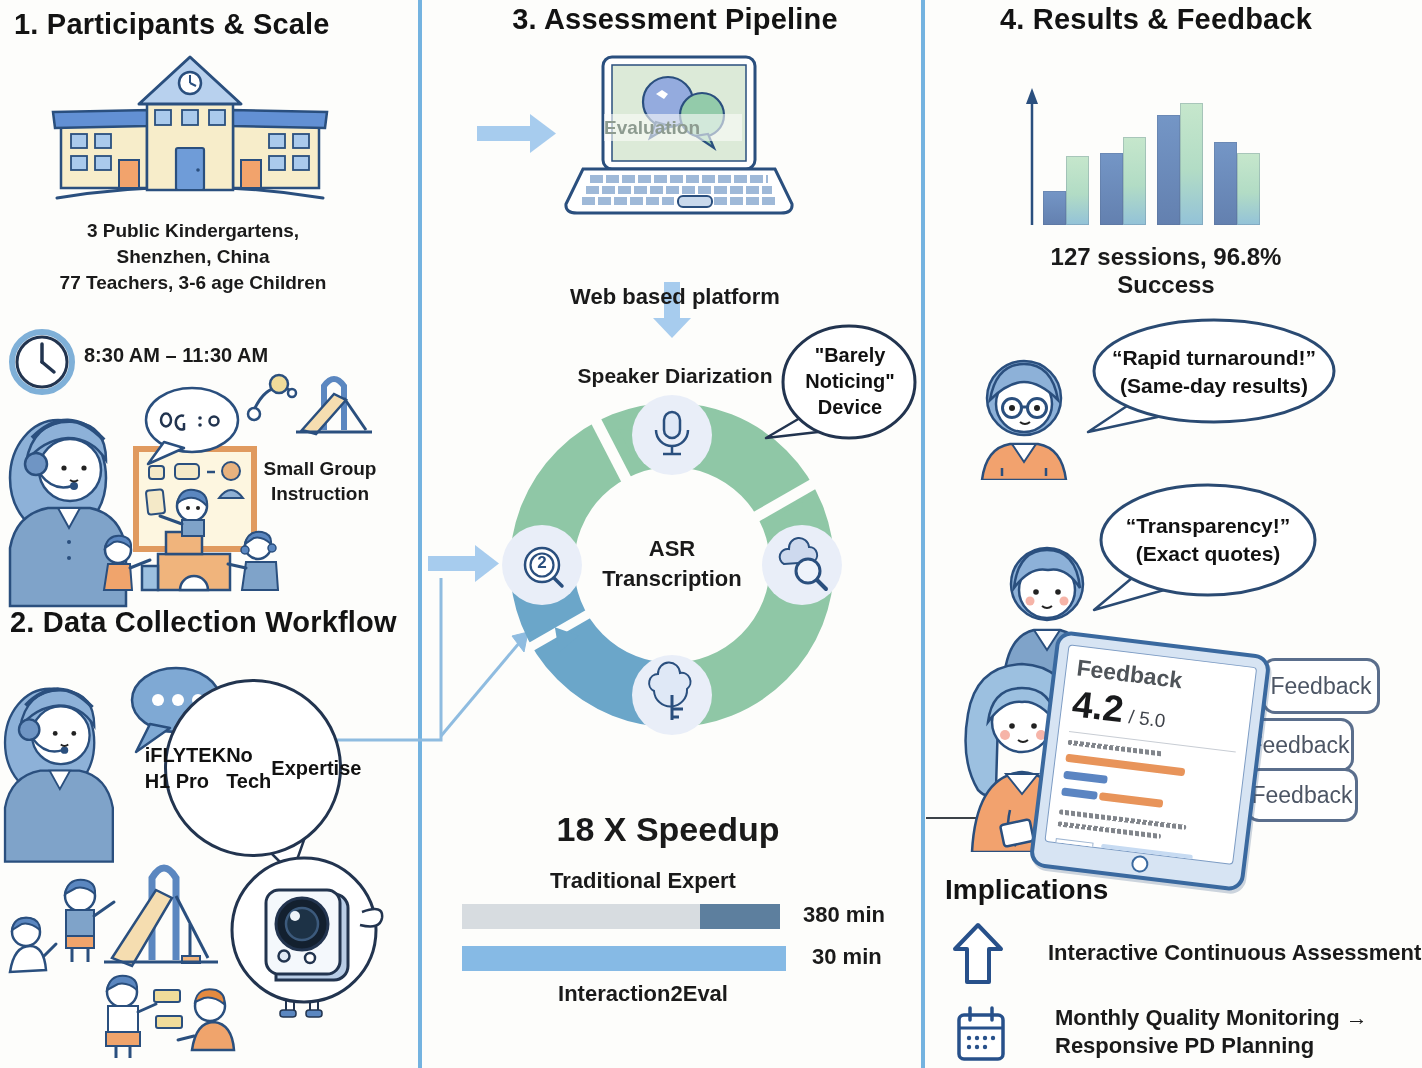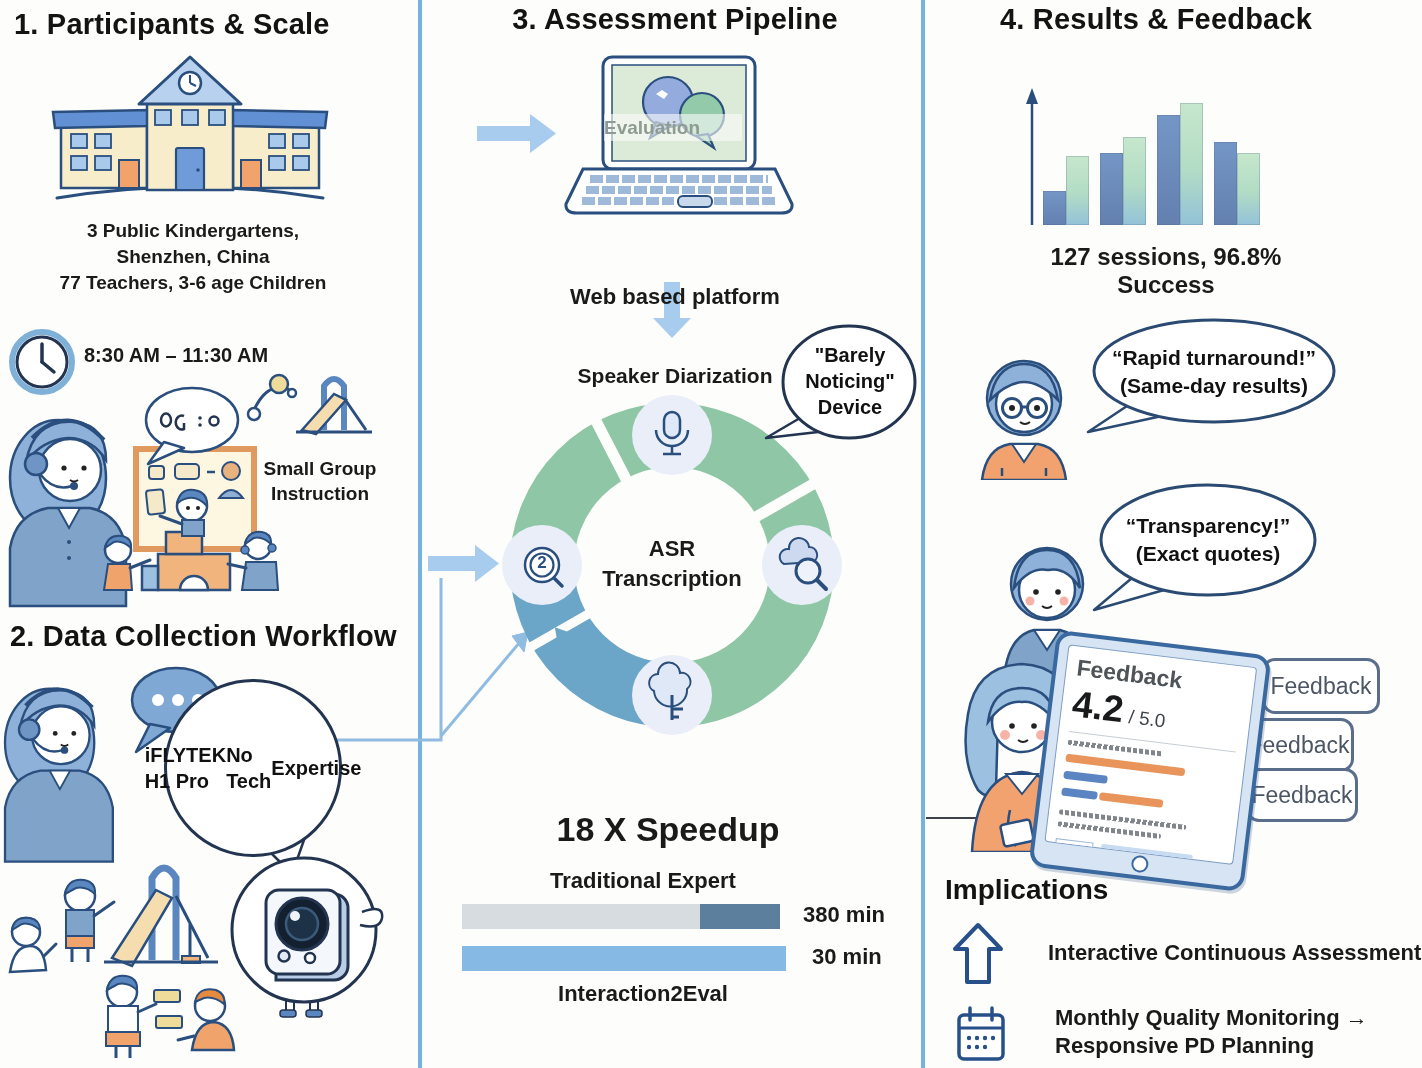--- a/index.html
+++ b/index.html
@@ -200,21 +200,21 @@
     <polygon points="8,122 36,122 34,96 12,96" fill="#f0a46c" stroke="#2a4f7e" stroke-width="2"></polygon>
     <line x1="34" y1="100" x2="54" y2="92" stroke="#2a4f7e" stroke-width="3" stroke-linecap="round"></line>
     <circle cx="162" cy="78" r="13" fill="#fff" stroke="#2a4f7e" stroke-width="2.5"></circle>
     <path d="M149,76 Q152,62 166,64 Q176,66 175,76 Q166,68 158,70 Z" fill="#5b87c0" stroke="#2a4f7e" stroke-width="2"></path>
     <circle cx="149" cy="82" r="4" fill="#5b87c0" stroke="#2a4f7e" stroke-width="1.5"></circle>
     <circle cx="176" cy="80" r="4" fill="#5b87c0" stroke="#2a4f7e" stroke-width="1.5"></circle>
     <polygon points="146,122 182,122 180,94 150,94" fill="#7fa3c9" stroke="#2a4f7e" stroke-width="2"></polygon>
     <line x1="150" y1="100" x2="132" y2="96" stroke="#2a4f7e" stroke-width="3" stroke-linecap="round"></line>
   </svg>
 
-  <div class="abs ttl" style="left:10px;top:620px;">2. Data Collection Workflow</div>
+  <div class="abs ttl" style="left:10px;top:606px;">2. Data Collection Workflow</div>
 
   <svg class="abs" style="left:-8px;top:666px;z-index:1" width="132" height="198" viewBox="0 0 142 212">
     <ellipse cx="62" cy="82" rx="48" ry="58" fill="#8db1d8" stroke="#2a4f7e" stroke-width="2.5"></ellipse>
     <circle cx="74" cy="74" r="31" fill="#fff" stroke="#2a4f7e" stroke-width="2.5"></circle>
     <path d="M30,66 Q38,22 80,26 Q110,30 110,64 Q96,42 72,42 Q46,44 30,66 Z" fill="#8db1d8" stroke="#2a4f7e" stroke-width="2.5"></path>
     <path d="M36,42 Q72,6 108,44" fill="none" stroke="#2a4f7e" stroke-width="4"></path>
     <circle cx="40" cy="68" r="11" fill="#6f95c4" stroke="#2a4f7e" stroke-width="2.5"></circle>
     <path d="M44,78 Q58,96 76,90" fill="none" stroke="#2a4f7e" stroke-width="2.5"></path>
     <circle cx="78" cy="90" r="4" fill="#2a4f7e"></circle>
     <circle cx="68" cy="72" r="2.6" fill="#222"></circle>

